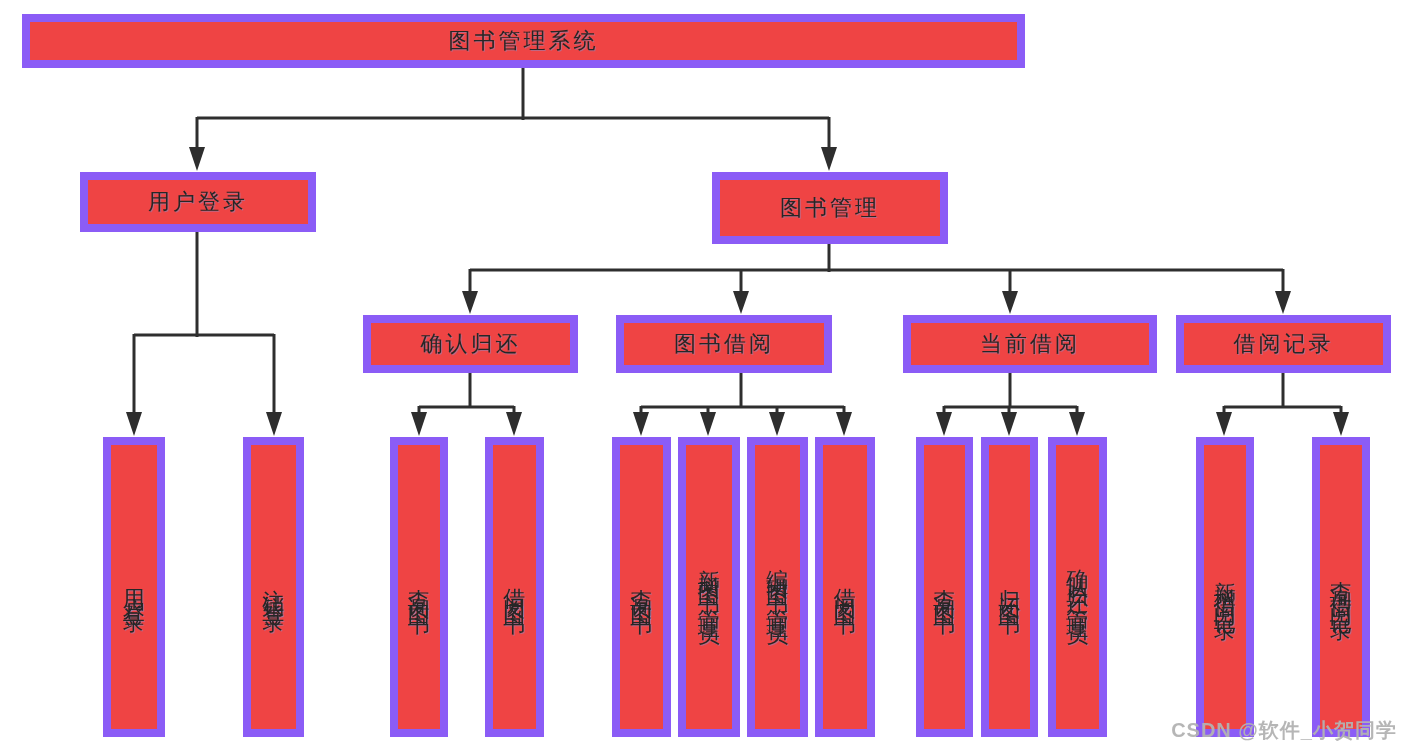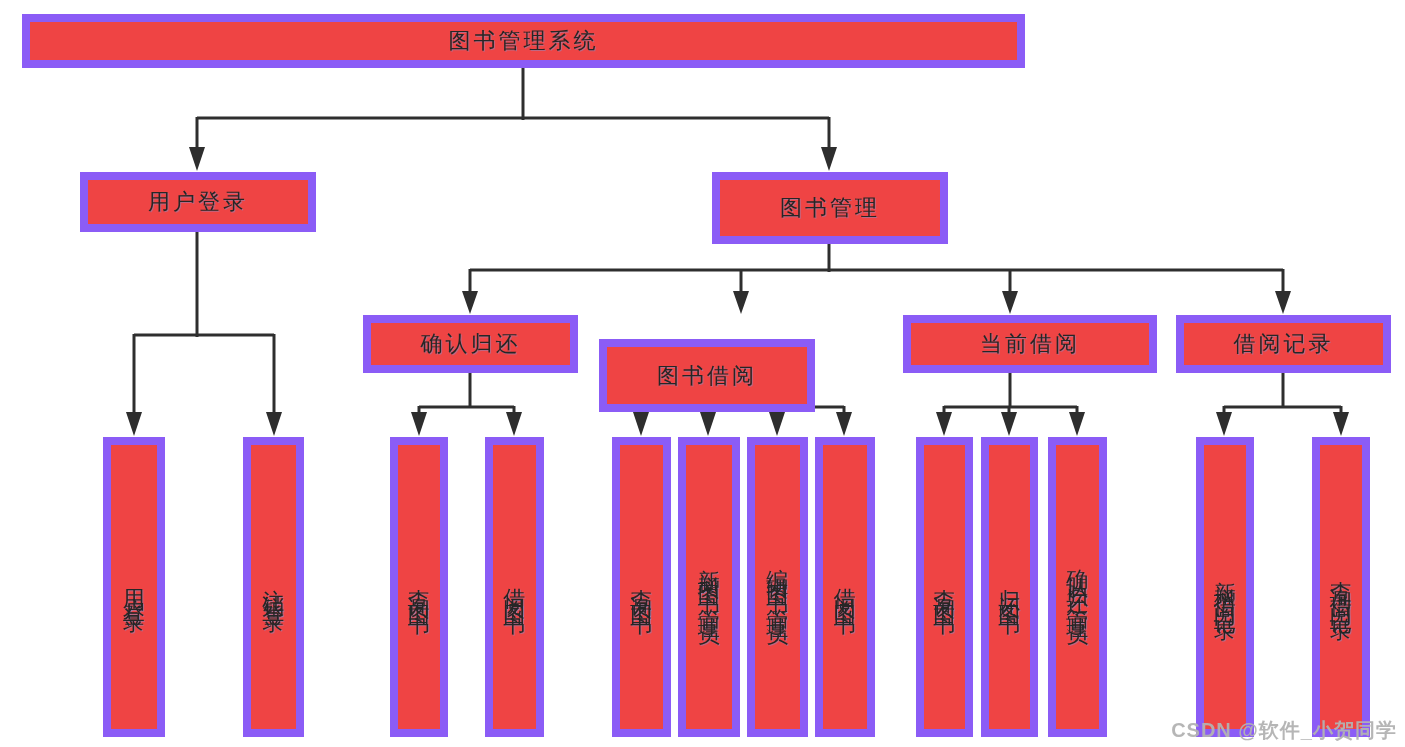--- a/index.html
+++ b/index.html
@@ -128,21 +128,21 @@
   <div class="box h" style="left:80px; top:172px; width:236px; height:60px;">
     <span>用户登录</span>
   </div>
   <div class="box h" style="left:712px; top:172px; width:236px; height:72px;">
     <span>图书管理</span>
   </div>
 
   <div class="box h" style="left:363px; top:315px; width:215px; height:58px;">
     <span>确认归还</span>
   </div>
-  <div class="box h" style="left:599px; top:315px; width:216px; height:73px;margin-top:24px;">
+  <div class="box h" style="left:616px; top:315px; width:216px; height:58px;">
     <span>图书借阅</span>
   </div>
   <div class="box h" style="left:903px; top:315px; width:254px; height:58px;">
     <span>当前借阅</span>
   </div>
   <div class="box h" style="left:1176px; top:315px; width:215px; height:58px;">
     <span>借阅记录</span>
   </div>
 
   <div class="box v" style="left:103px; top:437px; width:62px; height:300px;">

